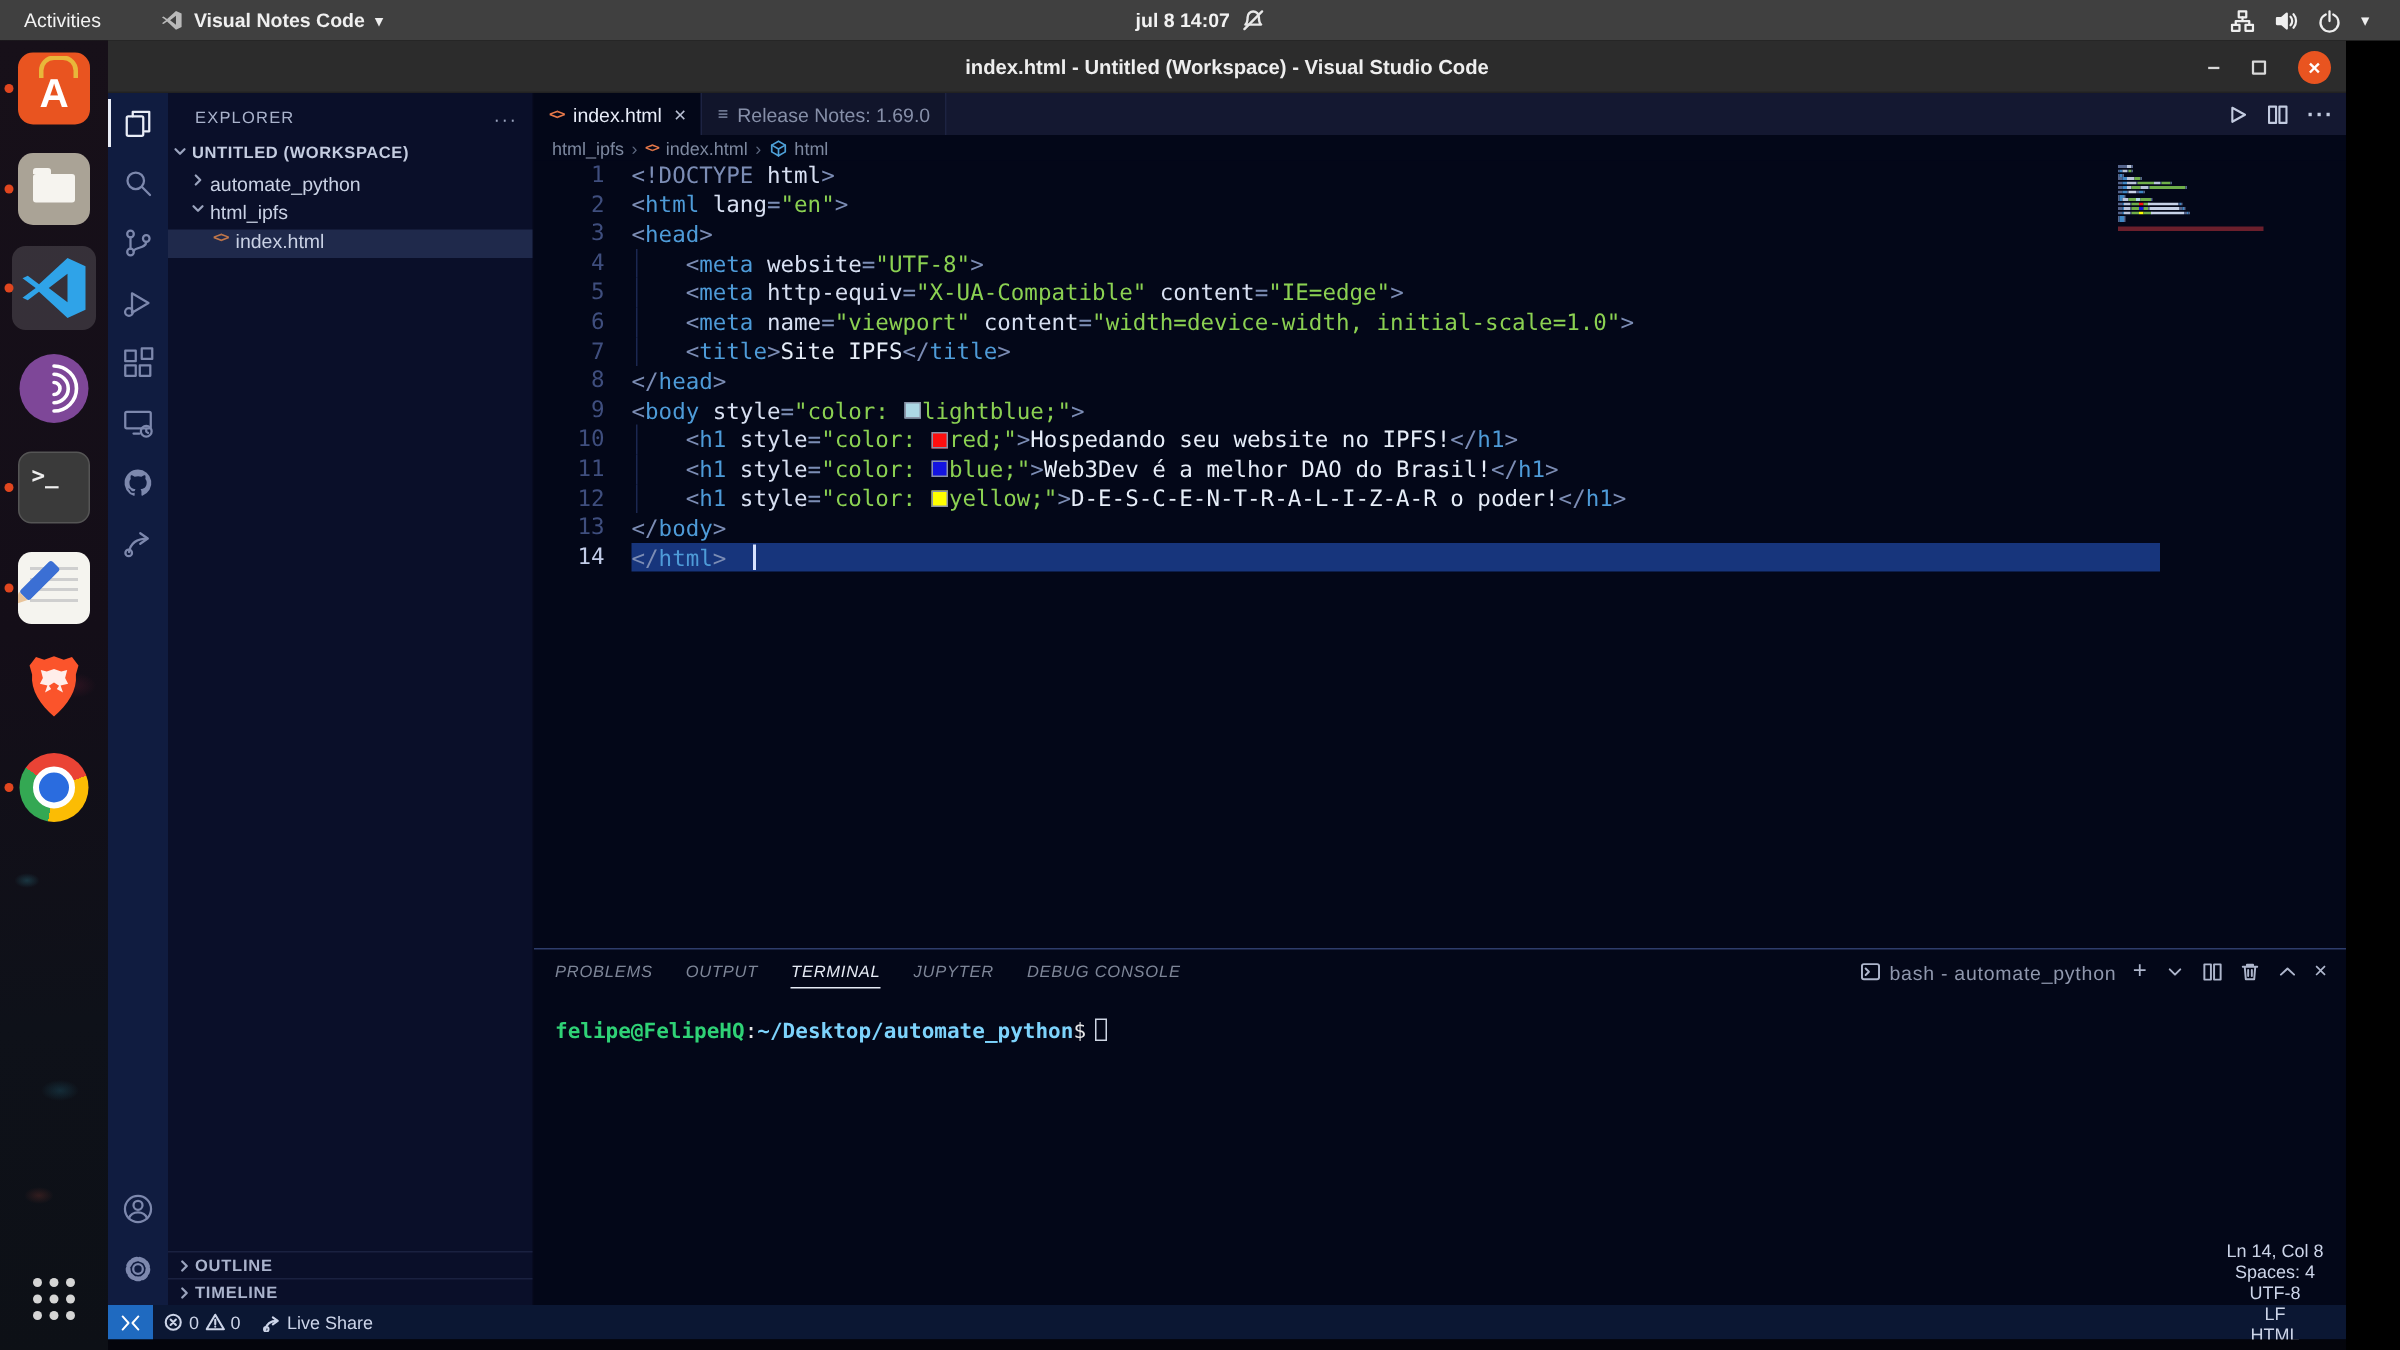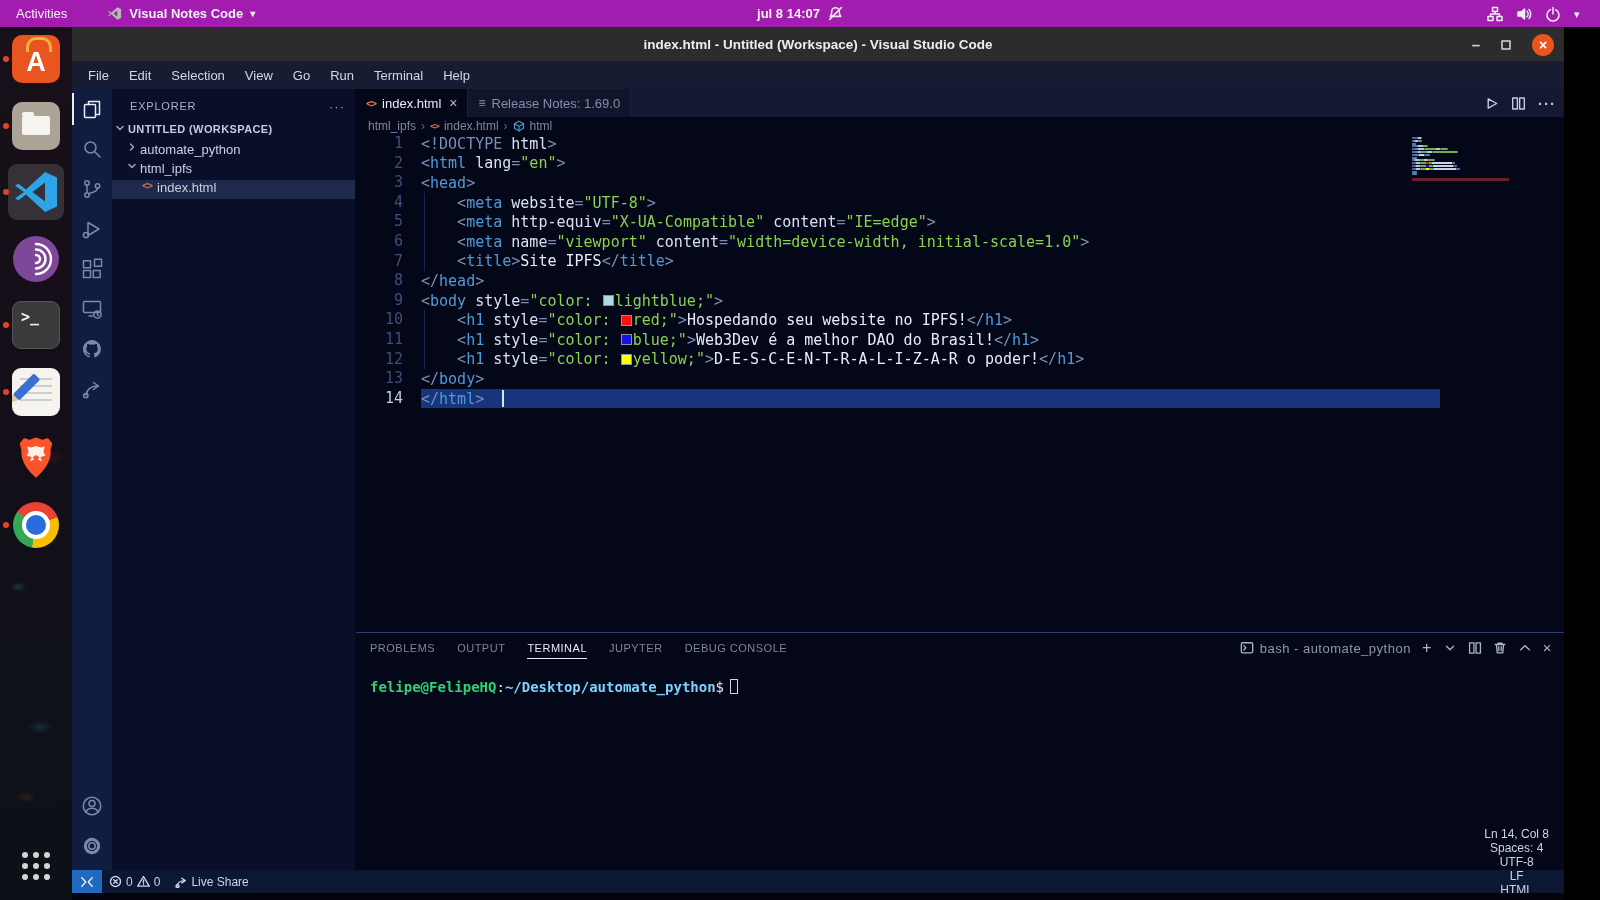--- a/index.html
+++ b/index.html
@@ -1,21 +1,21 @@
 <!DOCTYPE html>
 <html><head>
 <meta charset="utf-8">
 <style>
   * { margin:0; padding:0; box-sizing:border-box; }
   html,body { width:1600px; height:900px; overflow:hidden; background:#000; font-family:"Liberation Sans", sans-serif; }
   svg { display:block; }
   .ic { stroke:currentColor; fill:none; stroke-width:1.5; stroke-linecap:round; stroke-linejoin:round; }
 
   
-  #topbar { position:absolute; left:0; top:0; width:1600px; height:27px; background:#a21caf; color:#f2f2f2; font-size:13px; display:flex; align-items:center; }
+  #topbar { position:absolute; left:0; top:0; width:1600px; height:27px; background:#404040; color:#f2f2f2; font-size:13px; display:flex; align-items:center; }
   #activities { padding:0 16px; height:100%; display:flex; align-items:center; }
   #appmenu { margin-left:24px; display:flex; align-items:center; gap:7px; color:#efefef; font-weight:700; }
   #appmenu .vsc-mini { width:15px; height:15px; }
   #tb-clock { position:absolute; left:0; right:0; top:0; height:27px; display:flex; align-items:center; justify-content:center; gap:8px; pointer-events:none; font-weight:700; }
   #tb-right { position:absolute; right:10px; top:0; height:27px; display:flex; align-items:center; gap:13px; color:#efefef; }
 
   
   #dock { position:absolute; left:0; top:27px; width:72px; height:873px;
     background:
       radial-gradient(16px 9px at 34px 500px, rgba(190,60,70,.28), transparent 70%),
@@ -111,21 +111,21 @@
   .swatch { display:inline-block; width:11px; height:11px; margin:0 1px; border:1px solid #8a93a8; vertical-align:middle; }
   .caret { position:absolute; top:1px; bottom:1px; width:1.5px; background:#d7e3ff; z-index:2; }
   #minimap { position:absolute; right:55px; top:3px; width:97px; }
   .mm-row { height:2px; margin-bottom:.8px; display:flex; overflow:hidden; }
   .mm-row i { height:2px; flex:none; }
   #mm-underline { width:97px; height:3px; background:#6b1f2c; margin-top:3px; }
 
   
   #panel { height:238px; border-top:1px solid #2e3d6b; display:flex; flex-direction:column; background:#030718; }
   #panel-tabs { height:30px; display:flex; align-items:center; gap:22px; padding-left:14px; font-size:11px; letter-spacing:.5px; color:#7e8698; position:relative; }
-  .ptab { height:100%; display:flex; align-items:center; position:relative; }
+  .ptab { height:100%; display:flex; align-items:center; position:relative;font-style:italic; }
   .ptab.active { color:#e6ebf5; }
   .ptab.active::after { content:""; position:absolute; left:0; right:0; bottom:4px; height:1px; background:#e6ebf5; }
   #panel-controls { position:absolute; right:12px; top:0; height:30px; display:flex; align-items:center; gap:11px; color:#aeb6cc; font-size:12px; }
   #panel-controls svg { width:14px; height:14px; }
   #shell-chip { display:flex; align-items:center; gap:6px; }
   #panel-controls .tx { font-size:13px; color:#8f97ad; }
   #terminal-body { padding:16px 0 0 14px; font-family:"DejaVu Sans Mono",monospace; font-size:14px; }
   .t-user { color:#2fd276; font-weight:700; }
   .t-plain { color:#e8e8e8; }
   .t-path { color:#7dd3fc; font-weight:700; }
@@ -267,30 +267,20 @@
     <div id="win-controls">
       <span id="btn-minimize">–</span>
       <span id="btn-restore">
           <svg width="12" height="12" viewBox="0 0 12 12" class="ic">
             <rect x="2" y="2" width="8" height="8"></rect>
           </svg>
         </span>
       <span id="btn-close">×</span>
     </div>
   </div>
-  <div id="menubar">
-      <span class="menu-item">File</span>
-      <span class="menu-item">Edit</span>
-      <span class="menu-item">Selection</span>
-      <span class="menu-item">View</span>
-      <span class="menu-item">Go</span>
-      <span class="menu-item">Run</span>
-      <span class="menu-item">Terminal</span>
-      <span class="menu-item">Help</span>
-    </div>
 
   <div id="main">
     <div id="activitybar">
         <div class="act-item active">
           <svg viewBox="0 0 24 24" class="ic">
             <rect x="4.5" y="7.5" width="11" height="13" rx="1"></rect>
             <path d="M8.5 7.5V4.5h11v13h-3"></path>
           </svg>
         </div>
         <div class="act-item">
@@ -384,20 +374,38 @@
             <span class="tree-chev">
               <svg viewBox="0 0 10 10" class="ic">
                 <path d="M2 3.5l3 3 3-3"></path>
               </svg>
             </span>
             <span>html_ipfs</span>
           </div>
           <div class="tree-row selected" style="padding-left: 30px;">
             <span class="tree-file-icon">&lt;&gt;</span>
             <span>index.html</span>
+          </div>
+        </div>
+      <div id="sidebar-bottom">
+          <div class="side-sec">
+            <span class="tree-chev">
+              <svg viewBox="0 0 10 10" class="ic">
+                <path d="M3.5 2l3 3-3 3"></path>
+              </svg>
+            </span>
+            <span>OUTLINE</span>
+          </div>
+          <div class="side-sec">
+            <span class="tree-chev">
+              <svg viewBox="0 0 10 10" class="ic">
+                <path d="M3.5 2l3 3-3 3"></path>
+              </svg>
+            </span>
+            <span>TIMELINE</span>
           </div>
         </div>
     </div>
 
     <div id="editor-col">
       <div id="tabbar">
           <div class="tab active">
             <span class="tab-ico-html">&lt;&gt;</span>
             <span>index.html</span>
             <span class="tab-close">×</span>

